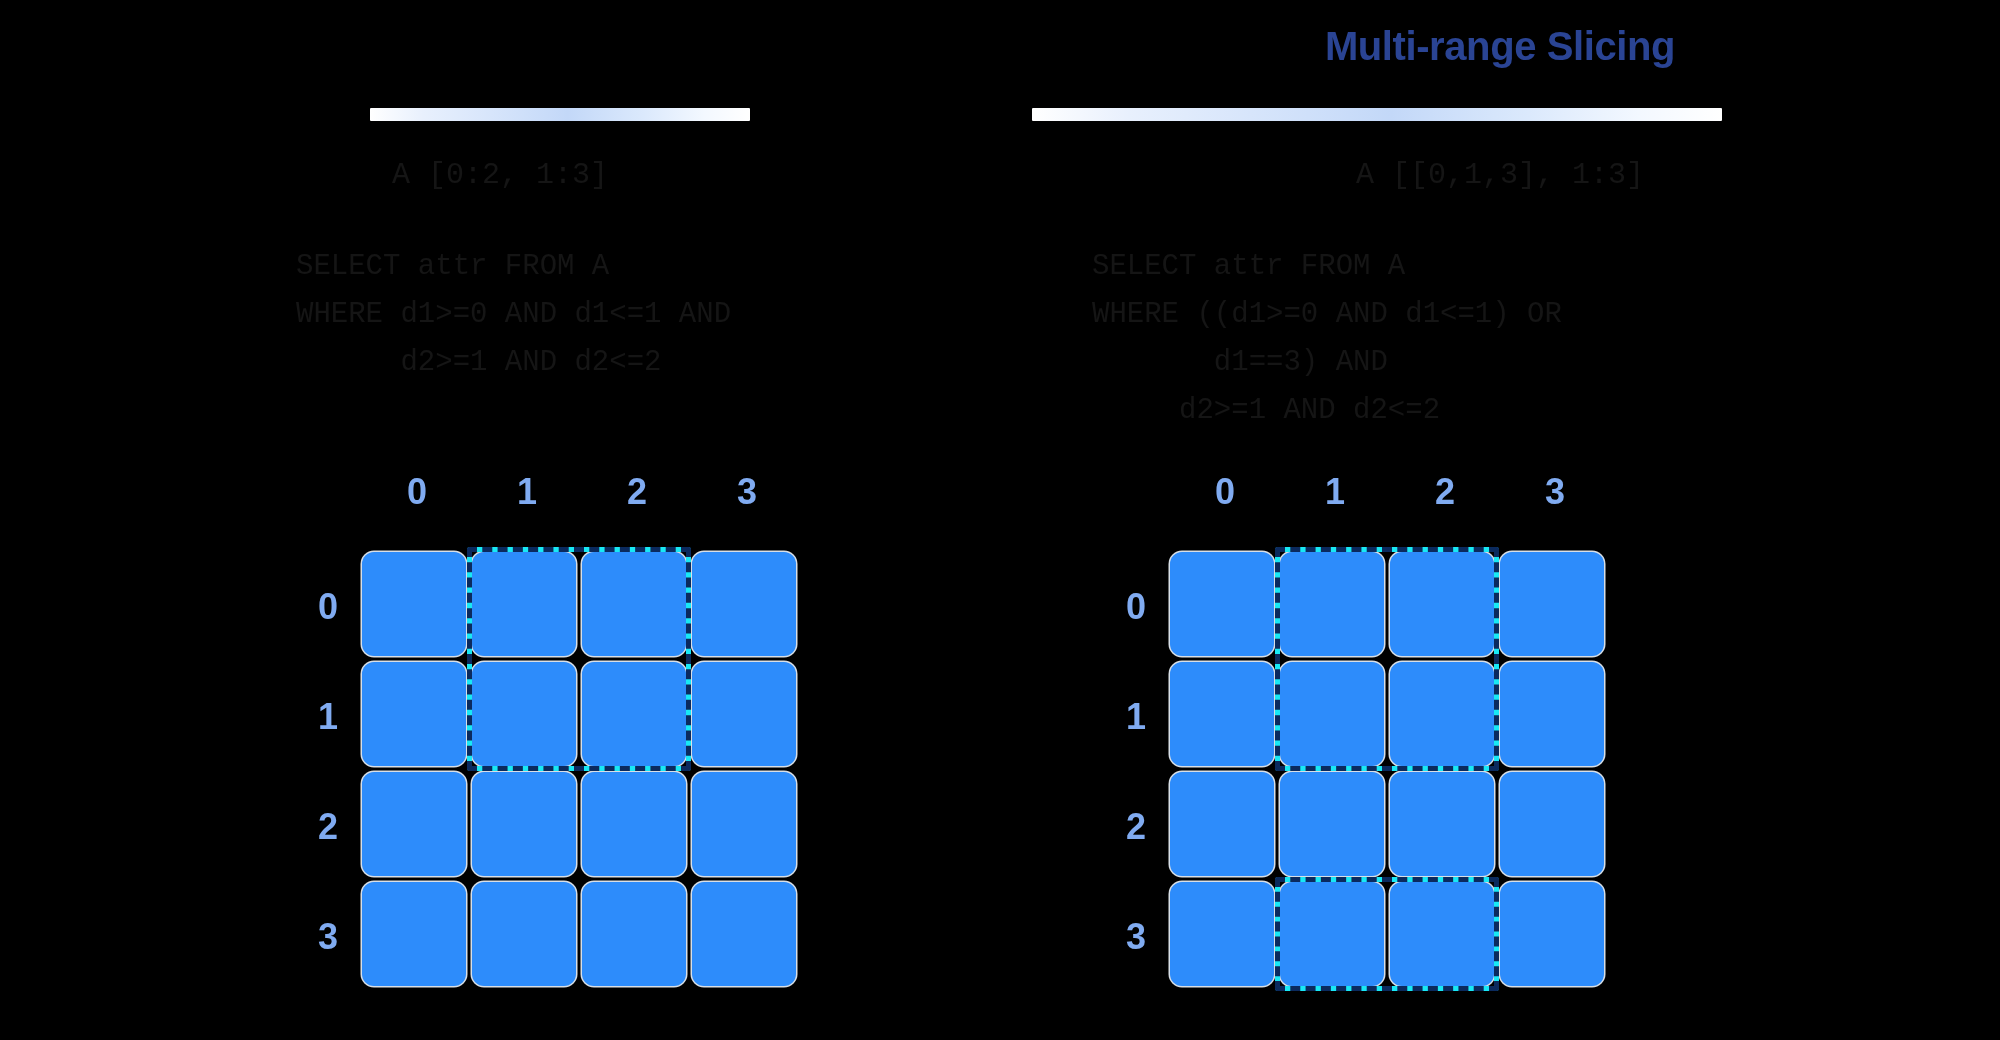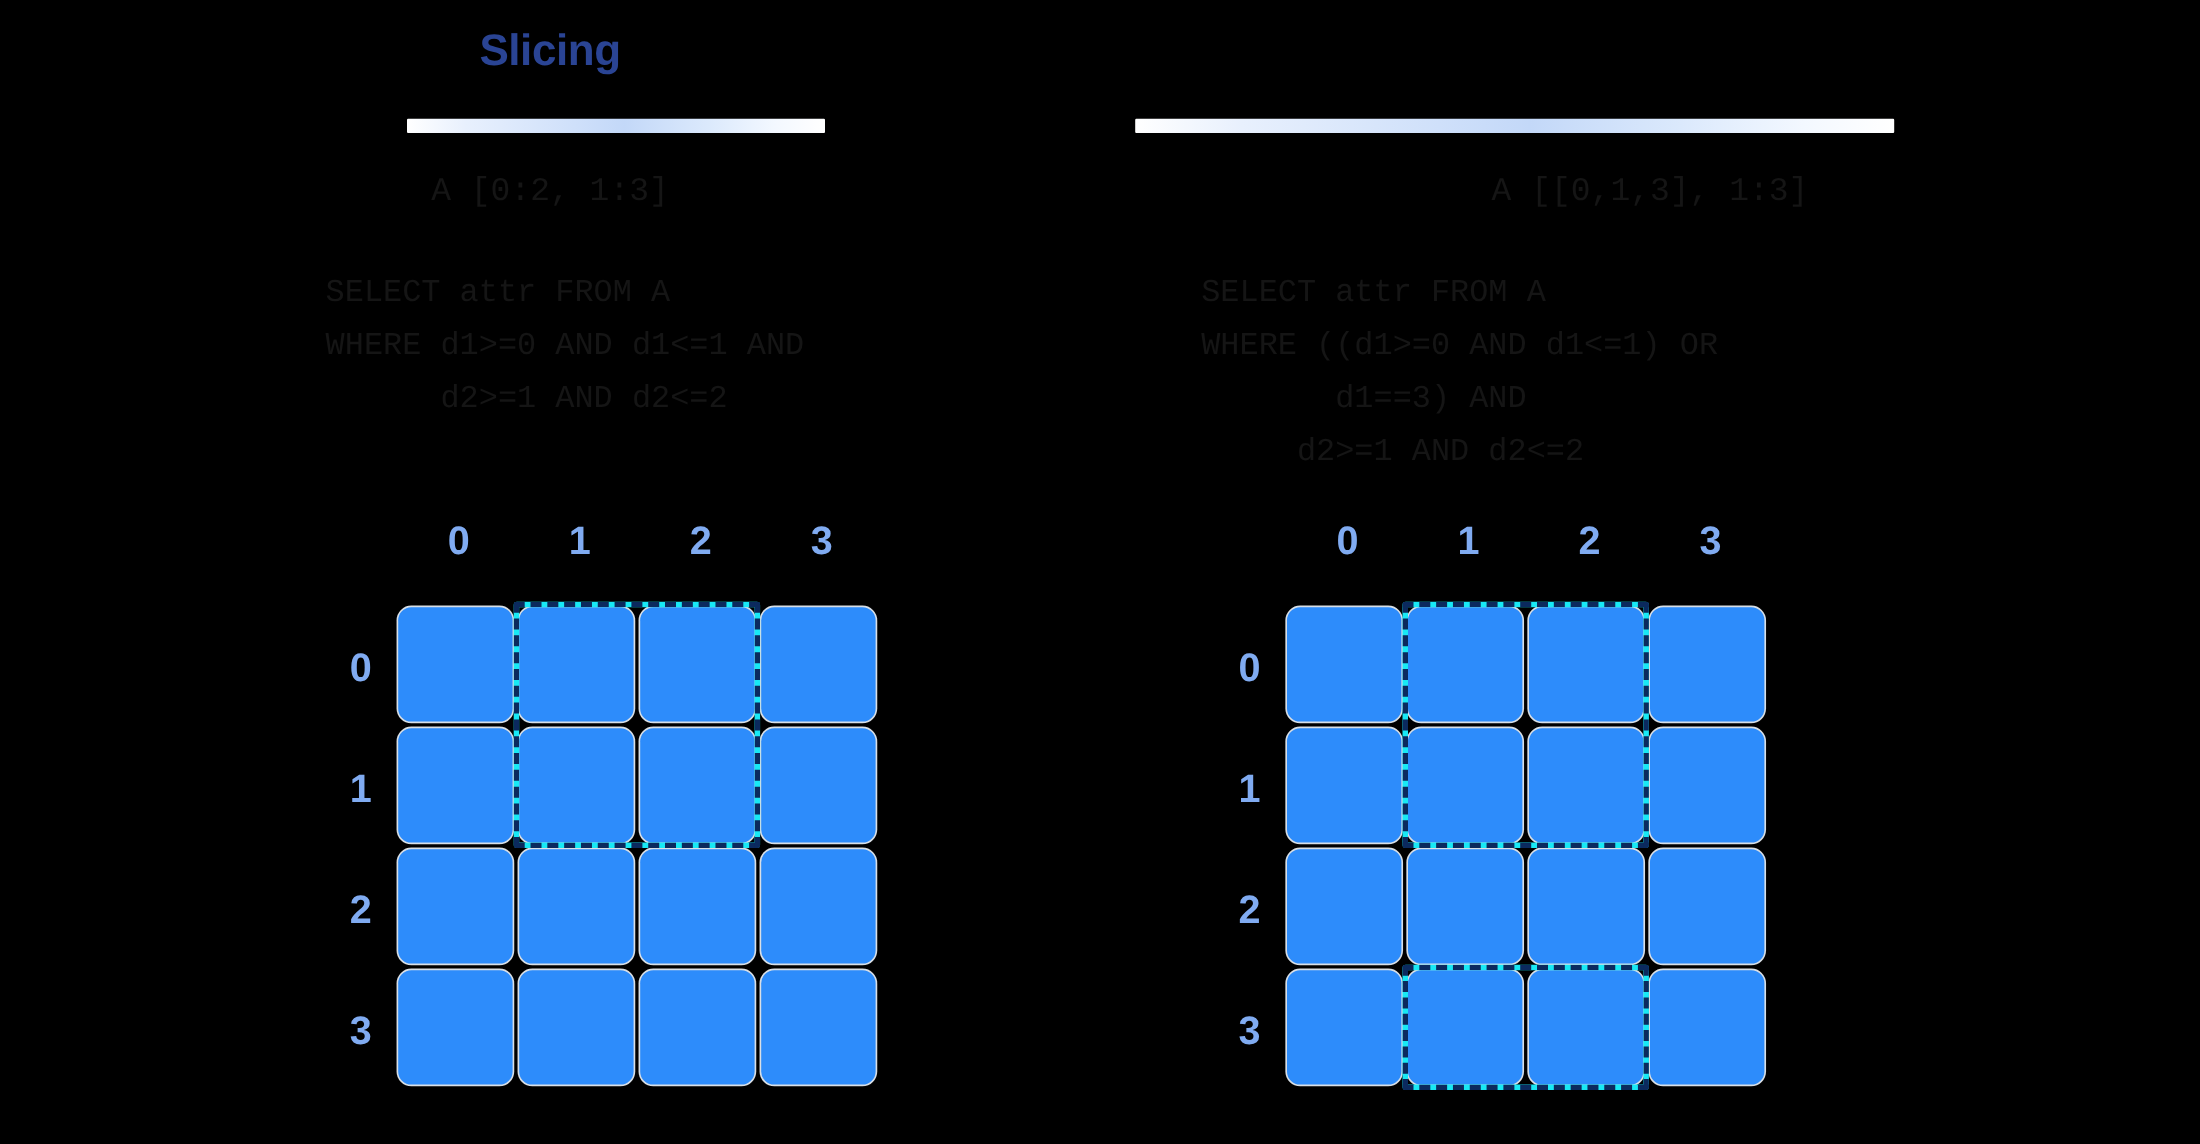--- a/index.html
+++ b/index.html
@@ -167,21 +167,20 @@
     box-sizing: border-box;
   }
 </style>
 </head>
 <body>
 
 <div class="board">
 
   <div class="panel panel-left">
 
-    <div class="panel-title">Slicing</div>
 
     <div class="title-rule"></div>
 
     <div class="code-expr">A [0:2, 1:3]</div>
 
     <div class="code-sql">SELECT attr FROM A
 WHERE d1&gt;=0 AND d1&lt;=1 AND
       d2&gt;=1 AND d2&lt;=2</div>
 
     <div class="grid-wrap">
@@ -217,20 +216,21 @@
           <div class="cell" style="left: 110px; top: 330px;"></div>
           <div class="cell" style="left: 220px; top: 330px;"></div>
           <div class="cell" style="left: 330px; top: 330px;"></div>
           <div class="sel" style="left: 105px; top: -5px; width: 224px; height: 224px;"></div>
         </div>
     </div>
   </div>
 
   <div class="panel panel-right">
 
+    <div class="panel-title">Multi-range Slicing</div>
 
     <div class="title-rule"></div>
 
     <div class="code-expr">A [[0,1,3], 1:3]</div>
 
     <div class="code-sql">SELECT attr FROM A
 WHERE ((d1&gt;=0 AND d1&lt;=1) OR
        d1==3) AND
      d2&gt;=1 AND d2&lt;=2</div>
 

